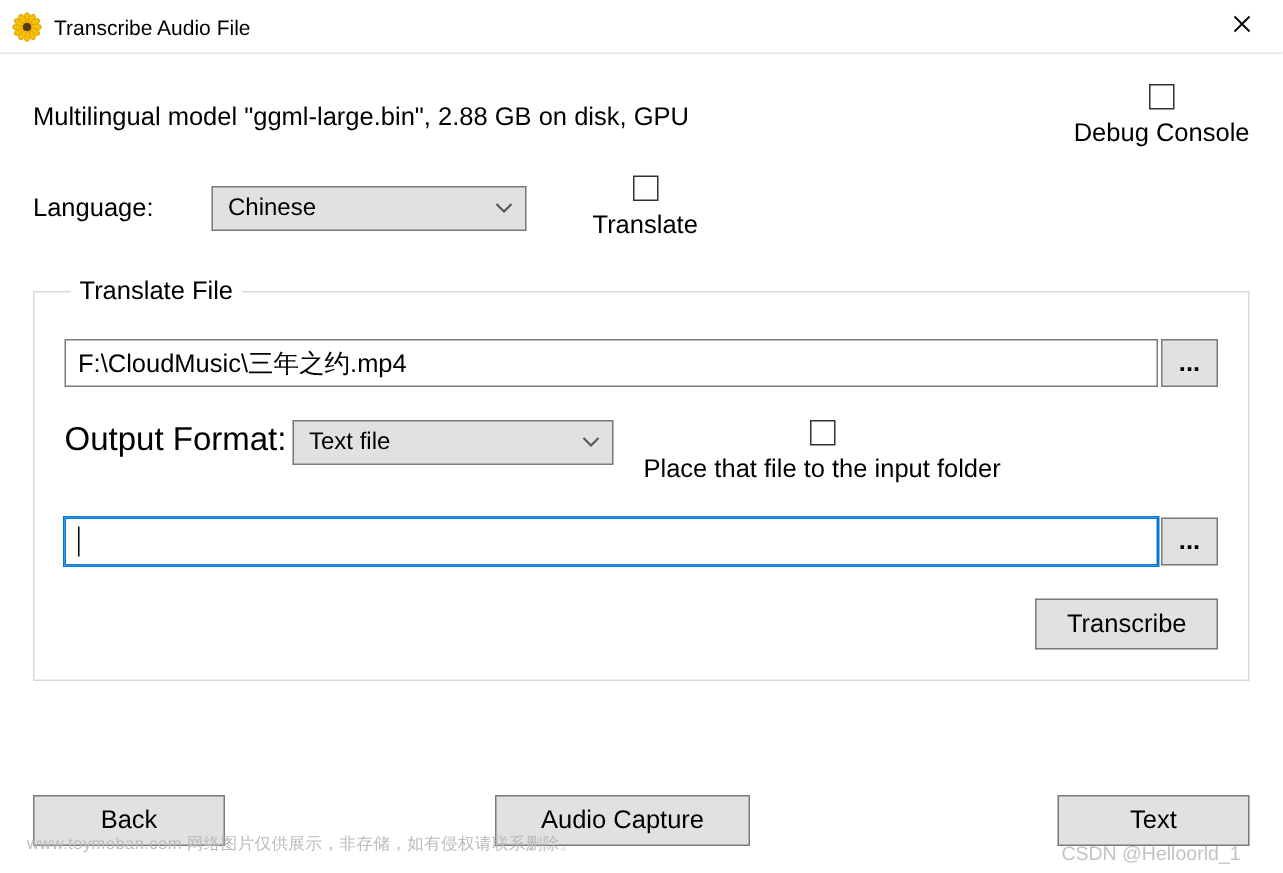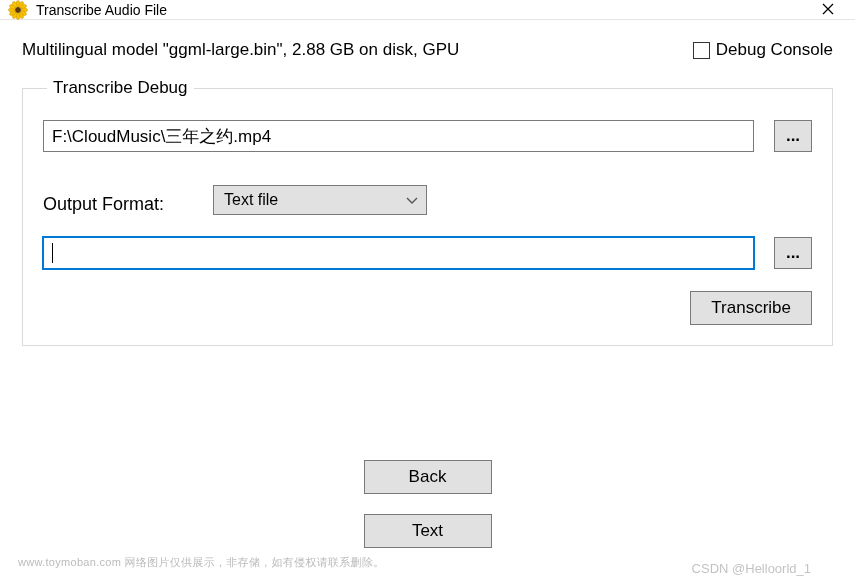--- a/index.html
+++ b/index.html
@@ -8,21 +8,21 @@
       font-size: 16px;
       background: #fff;
       width: 855px;
       height: 582px;
       overflow: hidden;
       color: #000;
     }
     .titlebar {
       display: flex;
       align-items: center;
-      height: 20px;
+      height: 36px;
       padding: 0 4px 0 8px;
       border-bottom: 1px solid #e5e5e5;
     }
     .app-icon {
       width: 20px; height: 20px;
       margin-right: 8px;
     }
     .title-text { font-size: 14px; }
     .titlebar-spacer { flex: 1; }
     .close-btn {
@@ -45,20 +45,21 @@
       justify-content: space-between;
       margin-bottom: 18px;
     }
     .model-info { font-size: 17px; }
 
     .checkbox-wrap {
       display: inline-flex;
       align-items: center;
       gap: 6px;
       cursor: pointer;
+      flex-direction: column;
     }
     .checkbox-box {
       width: 17px; height: 17px;
       border: 1px solid #333;
       background: #fff;
     }
     .checkbox-label { font-size: 17px; }
 
     .lang-row {
       display: flex;
@@ -94,21 +95,21 @@
       border: 1px solid #d9d9d9;
       padding: 22px 20px 20px 20px;
       position: relative;
     }
     fieldset.group legend {
       font-size: 17px;
       padding: 0 6px;
       margin-left: 4px;
     }
 
-    .row { display: flex; align-items: flex-end; gap: 20px; }
+    .row { display: flex; align-items: flex-start; gap: 2px; }
     .row + .row { margin-top: 22px; }
 
     .textbox {
       flex: 1;
       height: 32px;
       border: 1px solid #7a7a7a;
       padding: 4px 8px;
       font-size: 17px;
       font-family: inherit;
       outline: none;
@@ -121,21 +122,21 @@
     .browse-btn {
       width: 38px; height: 32px;
       border: 1px solid #7a7a7a;
       background: #e1e1e1;
       font-size: 17px;
       font-weight: bold;
       cursor: pointer;
       display: flex; align-items: center; justify-content: center;
     }
 
-    .outfmt-label { font-size: 18px; width: 150px; margin-top: 20px; }
+    .outfmt-label { font-size: 22px; width: 150px; }
     .outfmt-select { width: 214px; }
     .place-cb { margin-left: 18px; }
 
     .transcribe-row {
       margin-top: 22px;
       display: flex;
       justify-content: flex-end;
     }
 
     .button {
@@ -150,36 +151,35 @@
     }
 
     .spacer-flex { flex: 1; }
 
     .bottom-row {
       display: flex;
       gap: 10px;
       align-items: center;
       margin-top: auto;
       padding-top: 20px;
-      flex-direction: column;
     }
     .bottom-row .button { min-width: 128px; }
     .bottom-row .audio-btn { min-width: 170px; margin-left: 170px; }
 
     .watermark {
       position: absolute;
       left: 18px;
       bottom: 12px;
       font-size: 11px;
       color: #bbb;
       letter-spacing: 0.3px;
     }
     .watermark-right {
       position: absolute;
-      right: 44px;
+      right: 28px;
       bottom: 6px;
       font-size: 13px;
       color: rgba(120,120,120,0.45);
     }
 
     .caret {
       display: inline-block;
       width: 1px; height: 20px;
       background: #000;
       vertical-align: middle;
@@ -223,56 +223,76 @@
 <div class="content">
 
   <div class="top-row">
     <div class="model-info">Multilingual model "ggml-large.bin", 2.88 GB on disk, GPU</div>
     <label class="checkbox-wrap">
       <span class="checkbox-box"></span>
       <span class="checkbox-label">Debug Console</span>
     </label>
   </div>
 
+  <div class="lang-row">
+    <span class="lang-label">Language:</span>
+    <div class="select">
+      <span>Chinese</span>
+      <span class="chevron">
+        <svg viewBox="0 0 12 8">
+            <path d="M1 1 L6 6 L11 1"></path>
+          </svg>
+      </span>
+    </div>
+    <label class="checkbox-wrap translate-cb">
+      <span class="checkbox-box"></span>
+      <span class="checkbox-label">Translate</span>
+    </label>
+  </div>
 
   <fieldset class="group">
-    <legend>Transcribe Debug</legend>
+    <legend>Translate File</legend>
 
     <div class="row">
       <input class="textbox" type="text" value="F:\CloudMusic\三年之约.mp4" style="">
       <button class="browse-btn">...</button>
     </div>
 
     <div class="row">
       <span class="outfmt-label">Output Format:</span>
       <div class="select outfmt-select">
         <span>Text file</span>
         <span class="chevron">
           <svg viewBox="0 0 12 8">
               <path d="M1 1 L6 6 L11 1"></path>
             </svg>
         </span>
       </div>
+      <label class="checkbox-wrap place-cb">
+        <span class="checkbox-box"></span>
+        <span class="checkbox-label">Place that file to the input folder</span>
+      </label>
     </div>
 
     <div class="row">
       <div class="textbox focused" style="display:flex;align-items:center;">
         <span class="caret"></span>
         <span></span>
       </div>
       <button class="browse-btn">...</button>
     </div>
 
     <div class="transcribe-row">
       <button class="button">Transcribe</button>
     </div>
   </fieldset>
 
   <div class="bottom-row">
     <button class="button">Back</button>
+    <button class="button audio-btn">Audio Capture</button>
     <div class="spacer-flex"></div>
     <button class="button">Text</button>
   </div>
 
 </div>
 
 <div class="watermark">www.toymoban.com 网络图片仅供展示，非存储，如有侵权请联系删除。</div>
 <div class="watermark-right">CSDN @Helloorld_1</div>
 
 </body></html>

